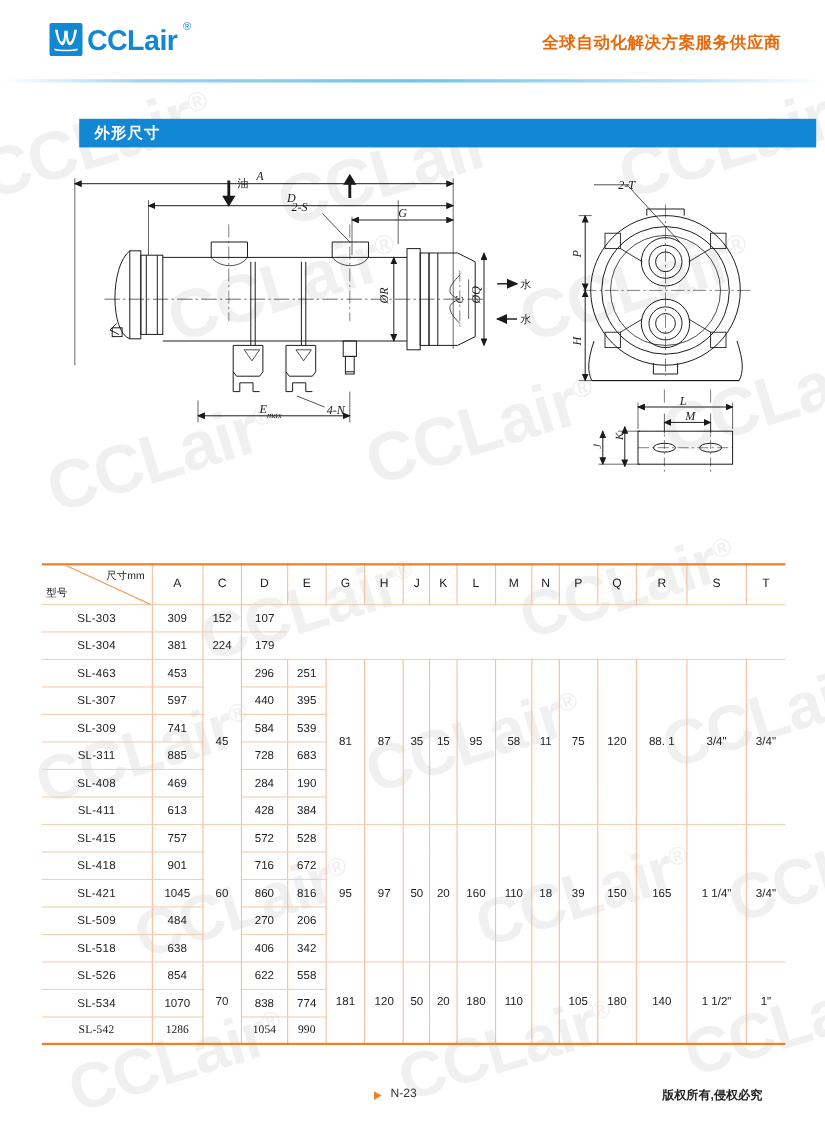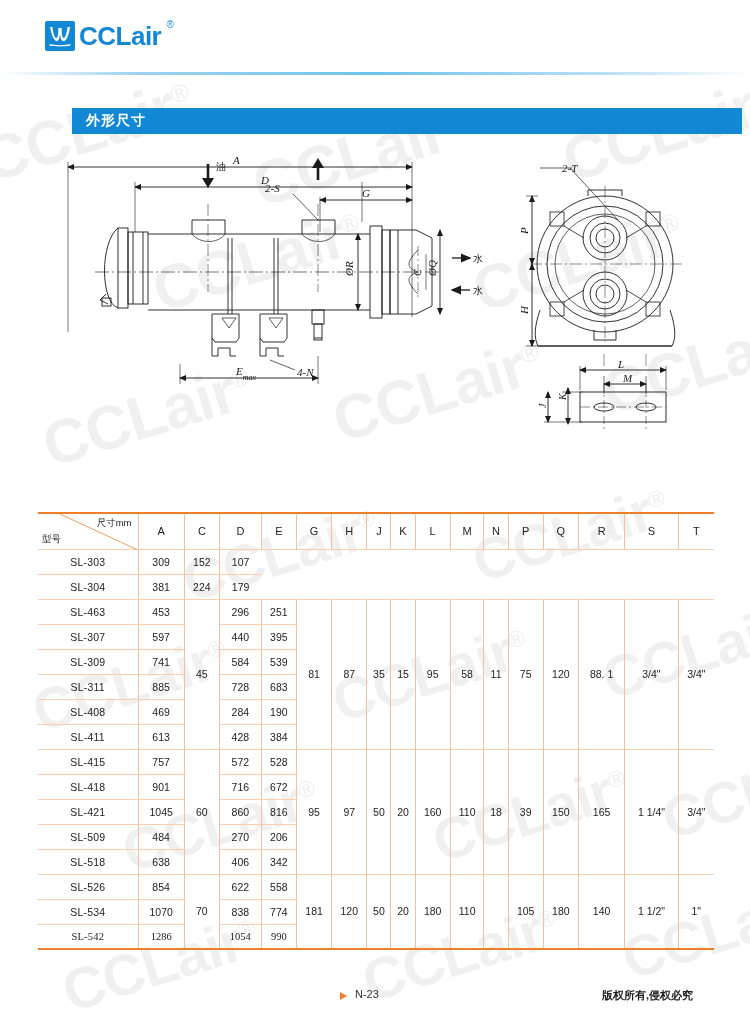--- a/index.html
+++ b/index.html
@@ -130,20 +130,21 @@
     <div id="logo-mark">
       <svg width="24" height="22" viewBox="0 0 24 22" aria-hidden="true">
         <path d="M2 2 C2 2, 4 14, 8 16 C11 17.5, 12 11, 12 7 C12 11, 13 17.5, 16.5 16 C20.5 14, 22 2, 22 2 L19.5 2 C19.5 2, 18.5 12, 16 13 C14 13.8, 13.6 7, 13.6 3 L10.4 3 C10.4 7, 10 13.8, 8 13 C5.5 12, 4.5 2, 4.5 2 Z" fill="#ffffff"></path>
         <path d="M1.5 19 C6 20.5, 18 20.5, 22.5 19 L22.5 20.6 C18 21.8, 6 21.8, 1.5 20.6 Z" fill="#ffffff"></path>
       </svg>
     </div>
     <div id="logo-text">
       <span>CCLair</span><span id="logo-reg">®</span>
     </div>
   </div>
+  <div id="tagline">全球自动化解决方案服务供应商</div>
   <div id="header-rule"></div>
 </div>
 
 <div id="section-bar">
   <span class="bar-title">外形尺寸</span>
 </div>
 
 <div id="drawing">
 <svg width="670" height="340" viewBox="0 0 670 340" aria-hidden="true">
   <defs>

